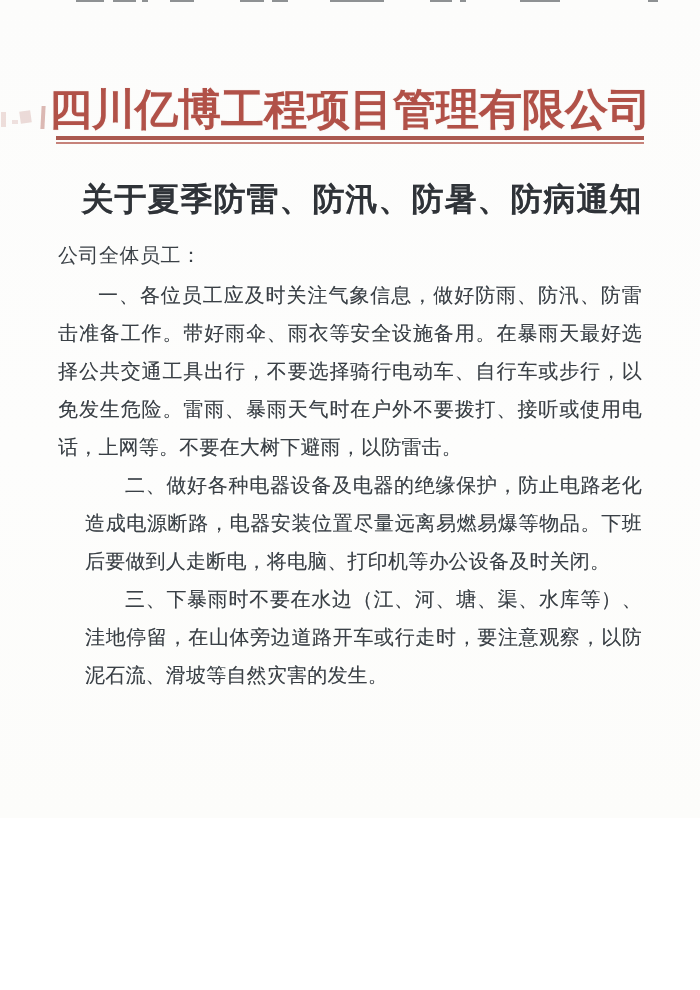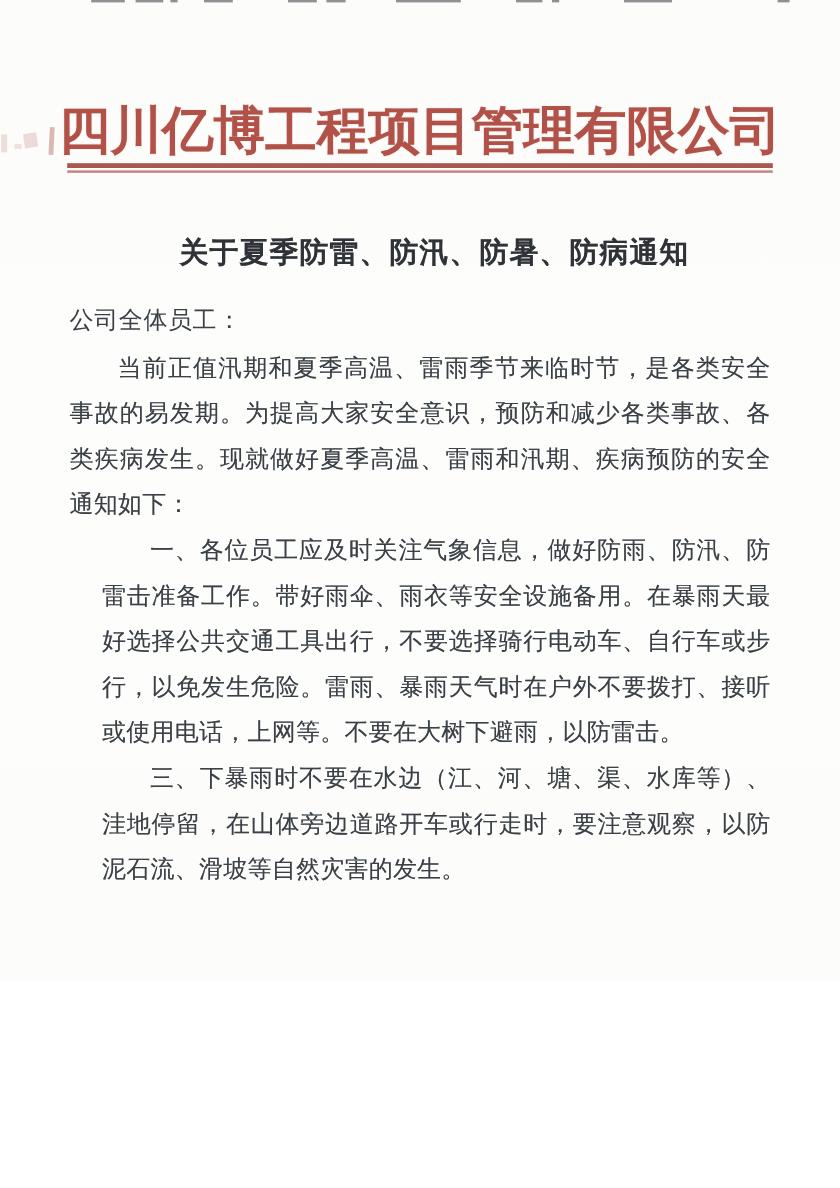--- a/index.html
+++ b/index.html
@@ -60,22 +60,22 @@
   }
   .red-rule .thin {
     height: 2px;
     margin-top: 2px;
     background: #b8635a;
     opacity: 0.8;
   }
 
   
   .notice-title {
-    margin: 52px 0 0 0;
-    font-size: 24px;
+    margin: 40px 0 0 0;
+    font-size: 32px;
     line-height: 30px;
     font-weight: 700;
     text-align: center;
     color: #2f3338;
     letter-spacing: 1px;
     text-shadow: 0 0 0.5px rgba(47, 51, 56, 0.5);
     padding-left: 24px;
   }
   .content {
     width: 584px;
@@ -124,18 +124,18 @@
   <h1 class="company">四川亿博工程项目管理有限公司</h1>
   <div class="red-rule">
     <div class="thick"></div>
     <div class="thin"></div>
   </div>
 
   <h2 class="notice-title">关于夏季防雷、防汛、防暑、防病通知</h2>
 
   <div class="content">
     <div class="salutation">公司全体员工：</div>
-    <p class="para">当前正值汛期和夏季高温、雷雨季节来临时节，是各类安全事故的易发期。为提高大家安全意识，预防和减少各类事故、各类疾病发生。现就做好夏季高温、雷雨和汛期、疾病预防的安全通知如下：</p>
     <p class="para">一、各位员工应及时关注气象信息，做好防雨、防汛、防雷击准备工作。带好雨伞、雨衣等安全设施备用。在暴雨天最好选择公共交通工具出行，不要选择骑行电动车、自行车或步行，以免发生危险。雷雨、暴雨天气时在户外不要拨打、接听或使用电话，上网等。不要在大树下避雨，以防雷击。</p>
+    <p class="para">二、做好各种电器设备及电器的绝缘保护，防止电路老化造成电源断路，电器安装位置尽量远离易燃易爆等物品。下班后要做到人走断电，将电脑、打印机等办公设备及时关闭。</p>
     <p class="para">三、下暴雨时不要在水边（江、河、塘、渠、水库等）、洼地停留，在山体旁边道路开车或行走时，要注意观察，以防泥石流、滑坡等自然灾害的发生。</p>
   </div>
 
 </div>
 
 </body></html>

